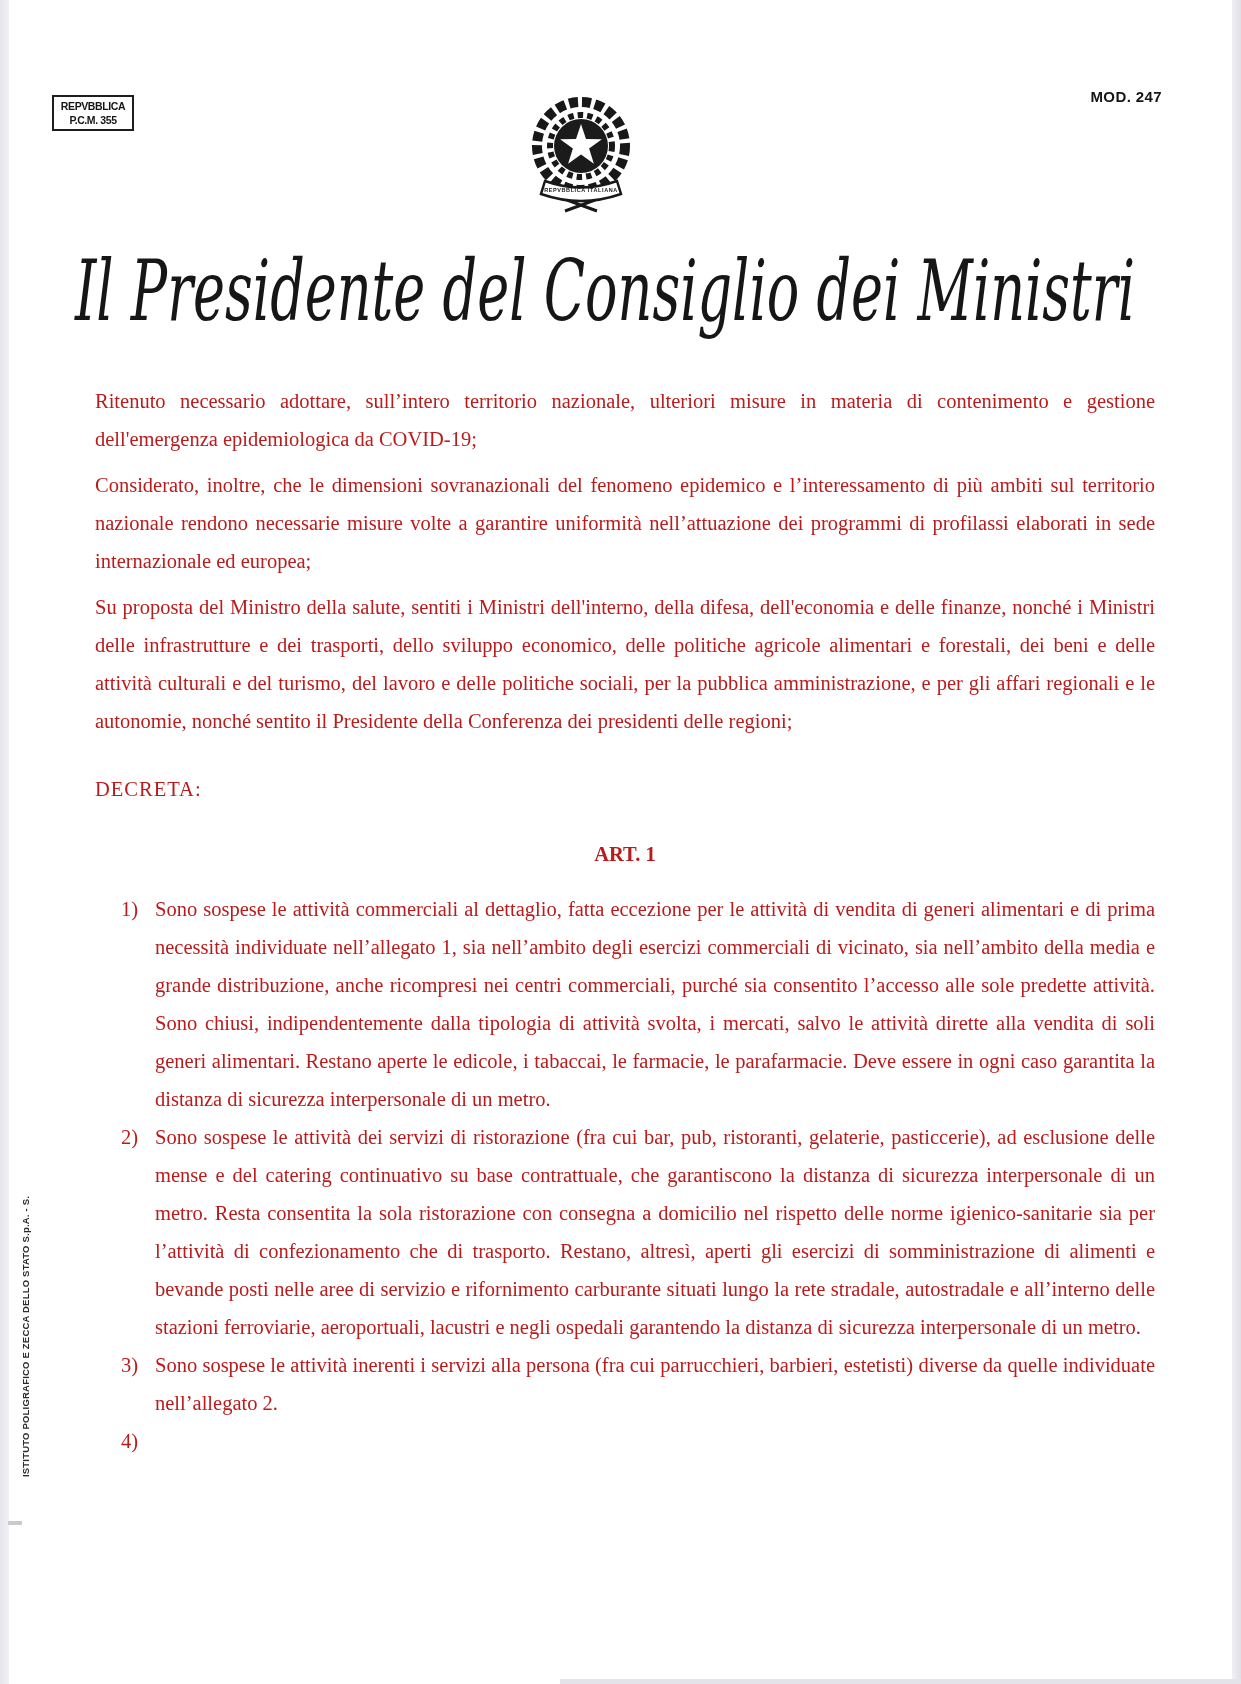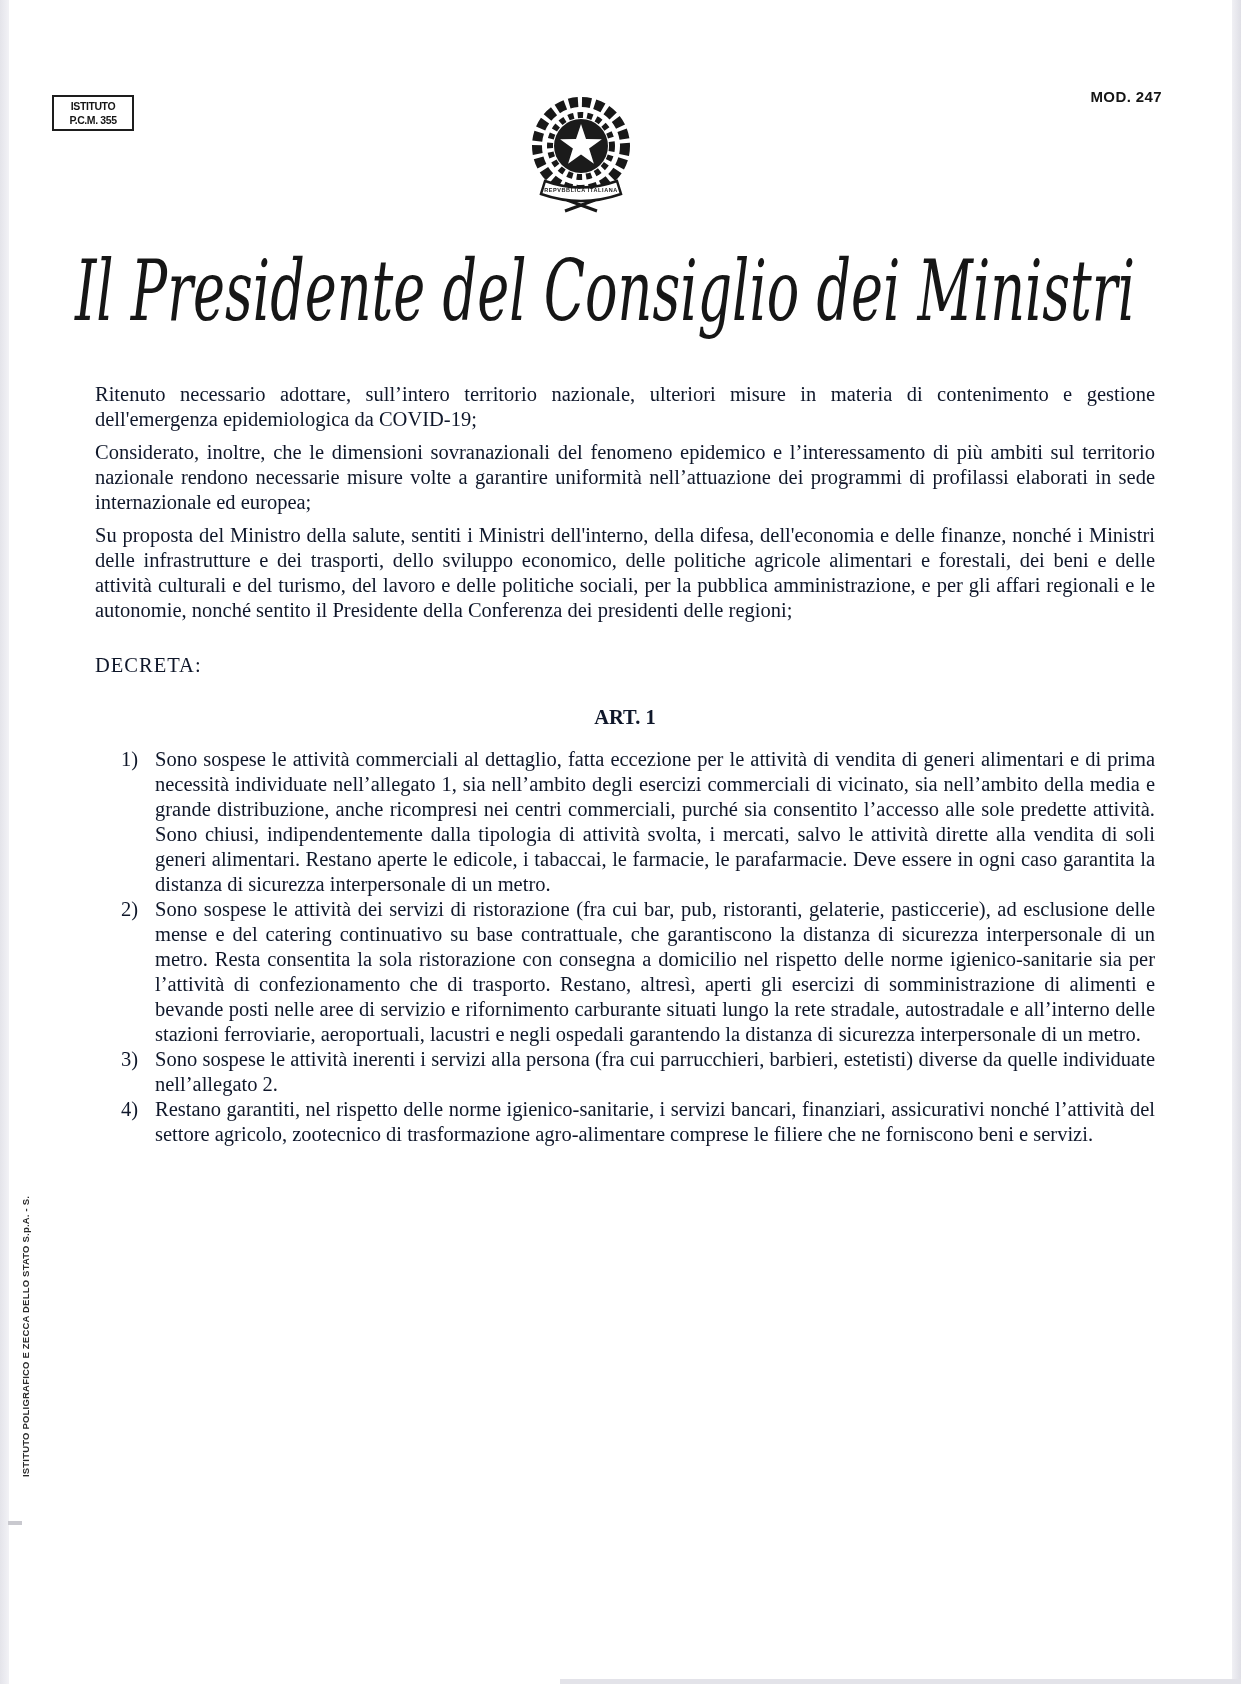--- a/index.html
+++ b/index.html
@@ -37,22 +37,22 @@
 
   .script-title-svg { position: absolute; left: 55px; top: 220px; width: 1100px; height: 150px; }
   .script-title-svg text {
     font-family: "DejaVu Serif", serif;
     font-style: italic;
     fill: #161616;
   }
 
   .content {
     position: absolute; left: 95px; top: 382px; width: 1060px;
-    font-size: 20.5px; line-height: 25px;
-    text-align: justify; color: #0f172a;
+    font-size: 20.5px; line-height: 38px;
+    text-align: justify; color: #b91c1c;
   }
   .content p { margin: 0 0 8px 0; }
   .decreta  { letter-spacing: 1px; margin: 30px 0 27px; }
   .artnum   { text-align: center; font-weight: 700; margin: 0 0 17px; }
   .arttitle { text-align: center; font-weight: 700; font-style: italic; margin: 0 0 9px; }
   .intro    { margin: 0 0 3px 0; }
   .measures { margin: 0; }
   .measure  { position: relative; padding-left: 60px; }
   .measure .num { position: absolute; left: 26px; top: 0; }
 
@@ -71,21 +71,21 @@
 </head>
 <body>
 
 <div class="page">
 
   <div class="edge-left"></div>
   <div class="edge-right"></div>
   <div class="edge-bottom"></div>
 
   <div class="modulario-box">
-    <div>ISTITUTO</div>
+    <div>REPVBBLICA</div>
     <div>P.C.M. 355</div>
   </div>
 
   <div class="mod-number">MOD. 247</div>
 
   <div class="emblem">
     <svg viewBox="0 0 108 122" width="108" height="124" aria-hidden="true">
       <circle cx="54" cy="52" r="44" fill="none" stroke="#181818" stroke-width="10" stroke-dasharray="9 4"></circle>
       <circle cx="54" cy="52" r="31" fill="none" stroke="#181818" stroke-width="6" stroke-dasharray="5.5 4"></circle>
       <circle cx="54" cy="52" r="27" fill="#1b1b1b"></circle>
@@ -117,21 +117,20 @@
       <div class="measure">
         <span class="num">2)</span>
         <span class="txt">Sono sospese le attività dei servizi di ristorazione (fra cui bar, pub, ristoranti, gelaterie, pasticcerie), ad esclusione delle mense e del catering continuativo su base contrattuale, che garantiscono la distanza di sicurezza interpersonale di un metro. Resta consentita la sola ristorazione con consegna a domicilio nel rispetto delle norme igienico-sanitarie sia per l’attività di confezionamento che di trasporto. Restano, altresì, aperti gli esercizi di somministrazione di alimenti e bevande posti nelle aree di servizio e rifornimento carburante situati lungo la rete stradale, autostradale e all’interno delle stazioni ferroviarie, aeroportuali, lacustri e negli ospedali garantendo la distanza di sicurezza interpersonale di un metro.</span>
       </div>
       <div class="measure">
         <span class="num">3)</span>
         <span class="txt">Sono sospese le attività inerenti i servizi alla persona (fra cui parrucchieri, barbieri, estetisti) diverse da quelle individuate nell’allegato 2.</span>
       </div>
       <div class="measure">
         <span class="num">4)</span>
-        <span class="txt">Restano garantiti, nel rispetto delle norme igienico-sanitarie, i servizi bancari, finanziari, assicurativi nonché l’attività del settore agricolo, zootecnico di trasformazione agro-alimentare comprese le filiere che ne forniscono beni e servizi.</span>
       </div>
     </div>
   </div>
 
   <div class="side-note">ISTITUTO POLIGRAFICO E ZECCA DELLO STATO S.p.A. - S.</div>
   <div class="side-dash"></div>
 
 </div>
 
 </body></html>

